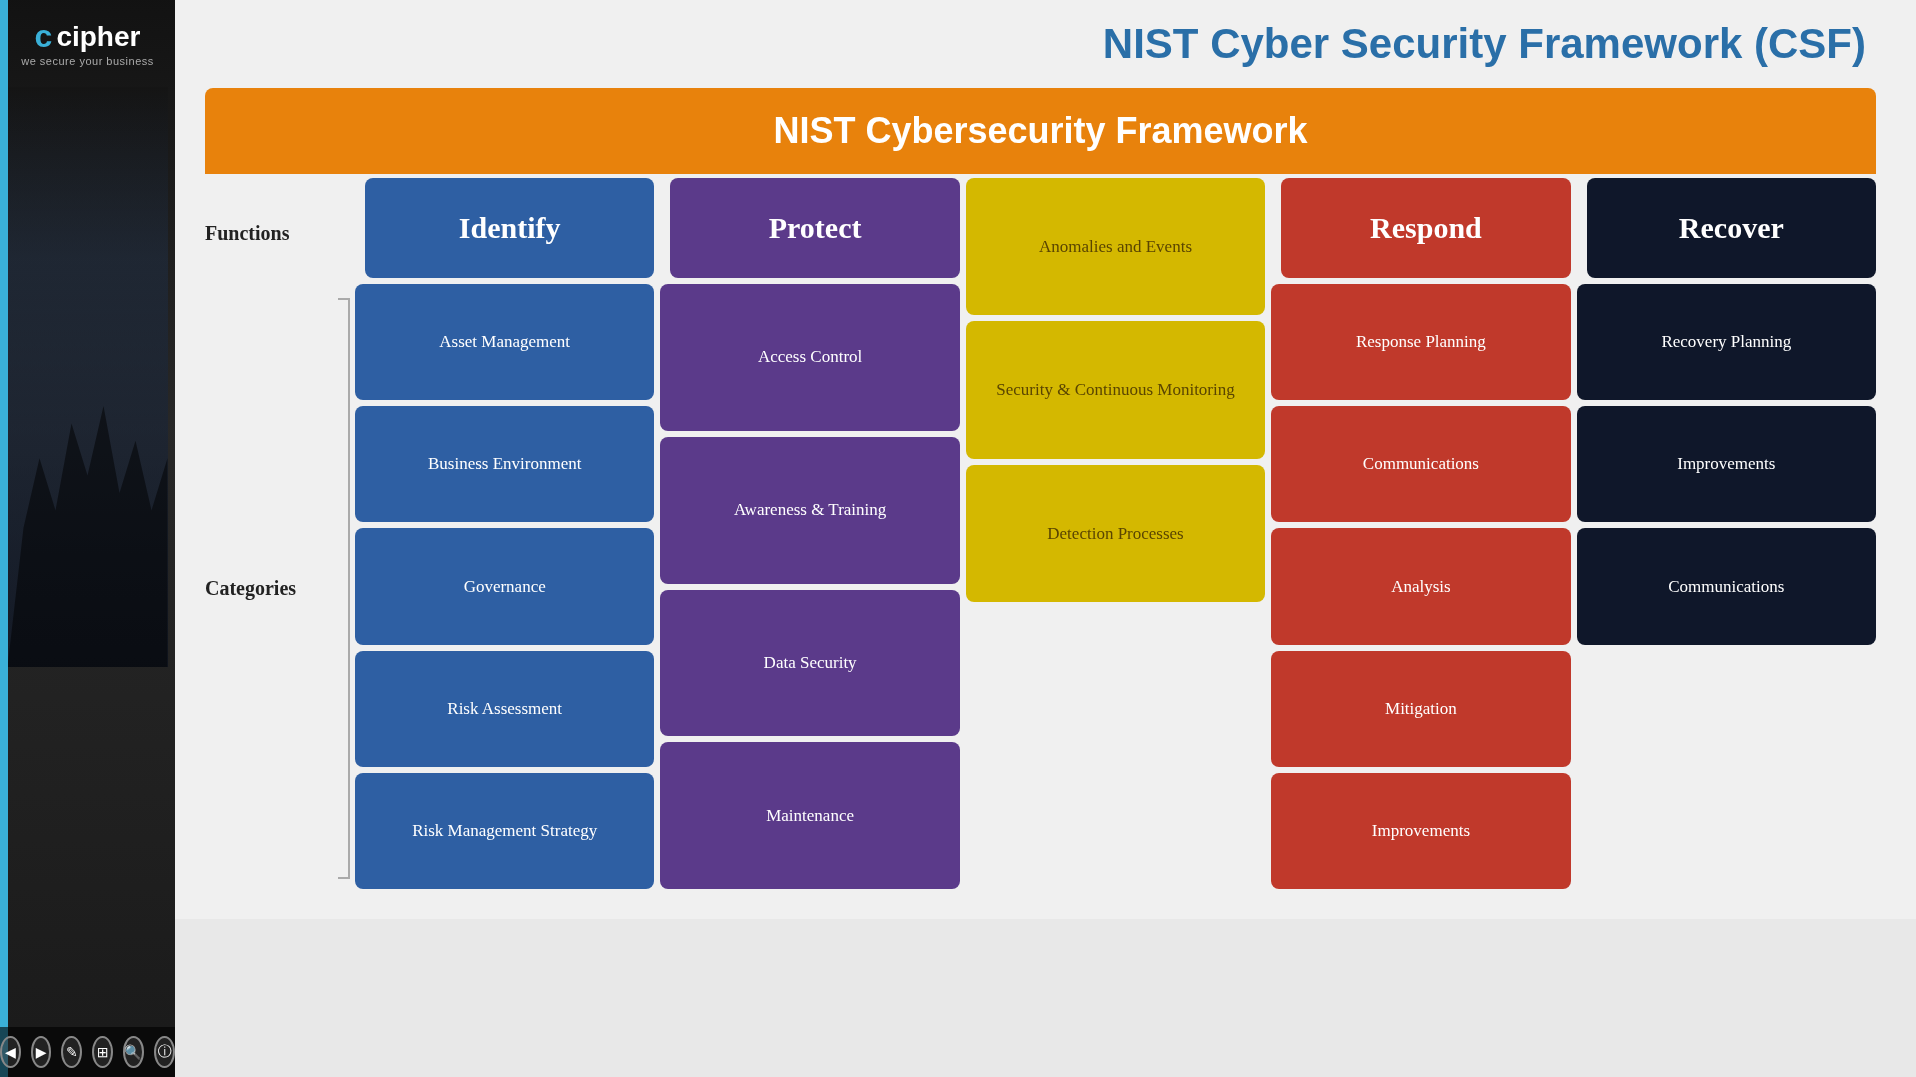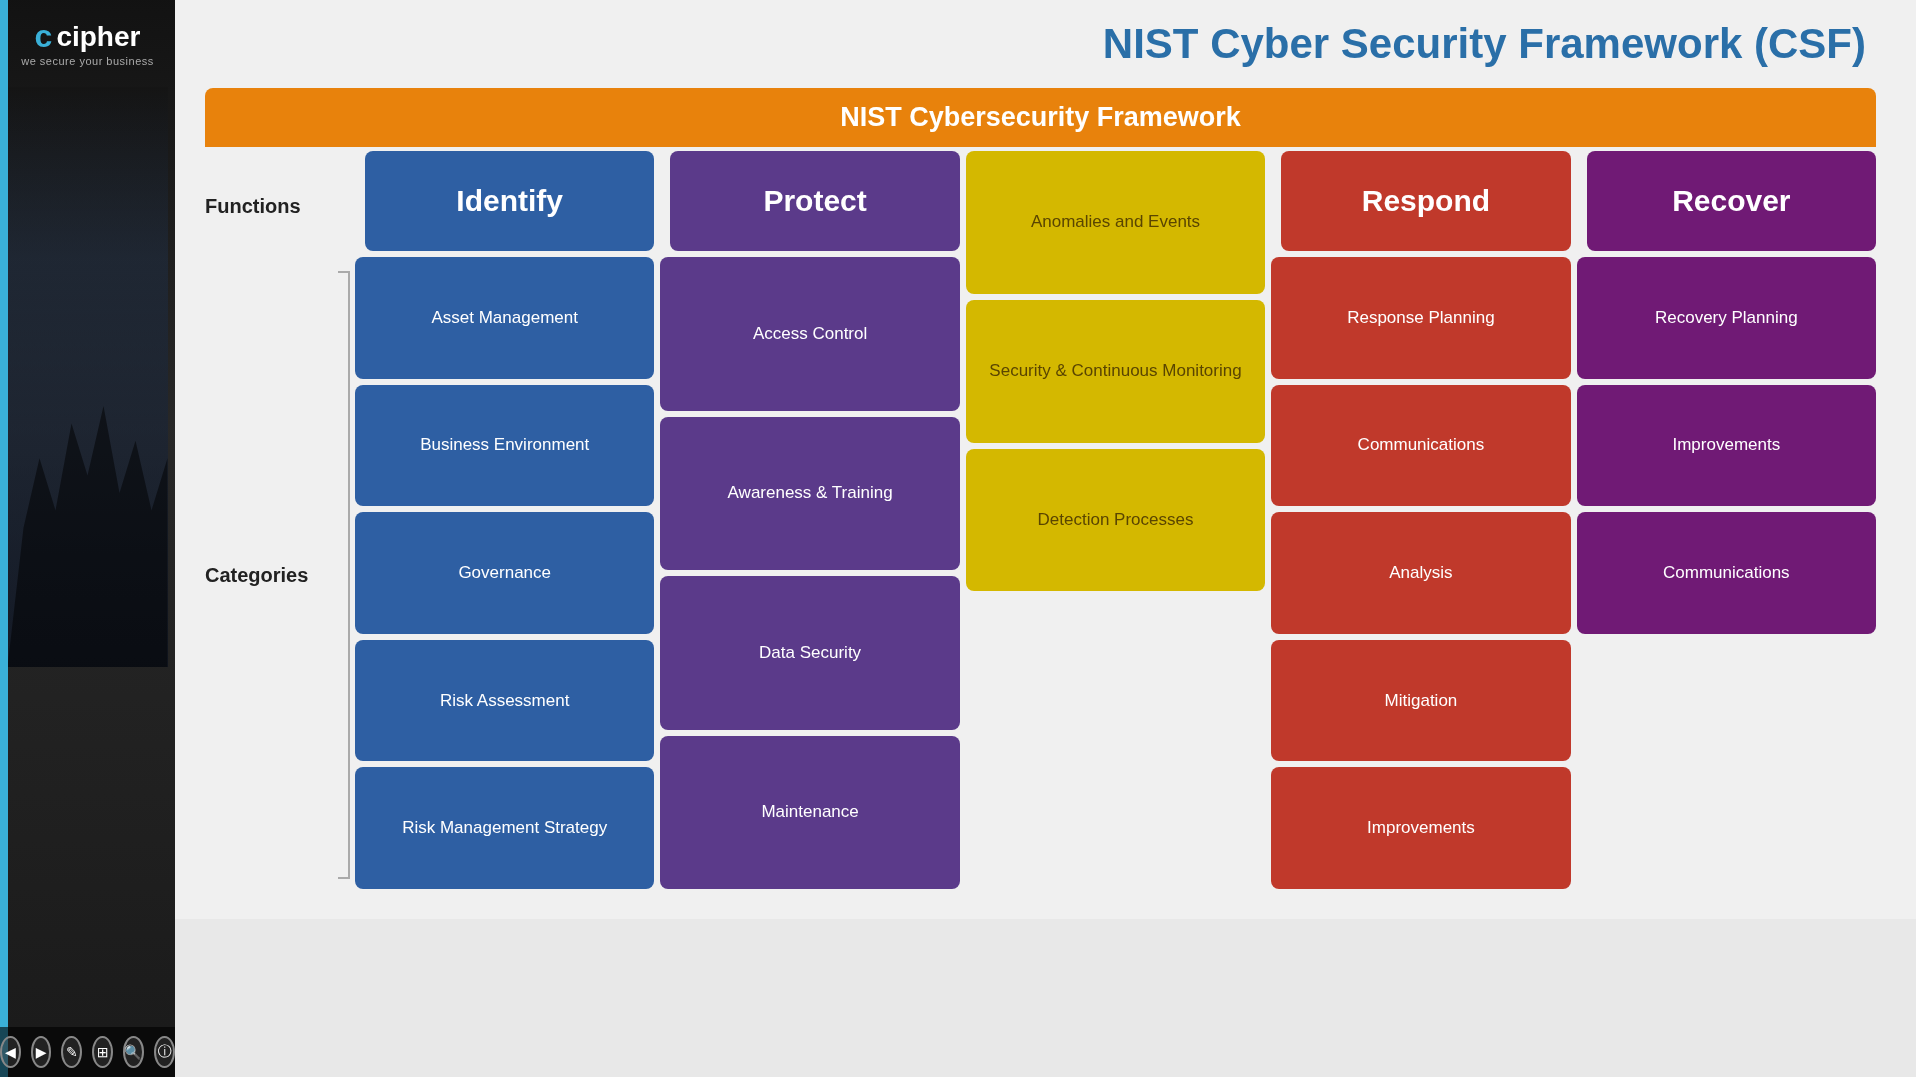--- a/index.html
+++ b/index.html
@@ -141,33 +141,34 @@
       flex: 1;
       display: flex;
       flex-direction: column;
       gap: 0;
     }
 
     
     #framework-header {
       background: #e8820c;
       border-radius: 8px 8px 0 0;
-      padding: 14px;
+      padding: 22px;
       text-align: center;
       color: white;
-      font-size: 27px;
+      font-size: 36px;
       font-weight: bold;
       margin-bottom: 4px;
     }
 
     
     #grid-area {
       display: flex;
       flex: 1;
       gap: 0;
+      font-family: Liberation Serif, serif;
     }
 
     
     #left-labels {
       width: 120px;
       min-width: 120px;
       display: flex;
       flex-direction: column;
       justify-content: space-between;
       padding-top: 0;
@@ -256,21 +257,21 @@
       font-weight: 500;
       color: white;
       flex: 1;
     }
 
     
     .identify-color { background: #2e5fa3; }
     .protect-color  { background: #5b3a8a; }
     .detect-color   { background: #d4b800; color: #4a3a00 !important; }
     .respond-color  { background: #c0392b; }
-    .recover-color  { background: #701a75; }
+    .recover-color  { background: #0f172a; }
 
     
     .detect-cat { color: #5a4500 !important; }
   </style>
 </head>
 <body>
 
 <div id="sidebar">
   <div id="sidebar-bg"></div>
   <div id="sidebar-blue-bar"></div>

